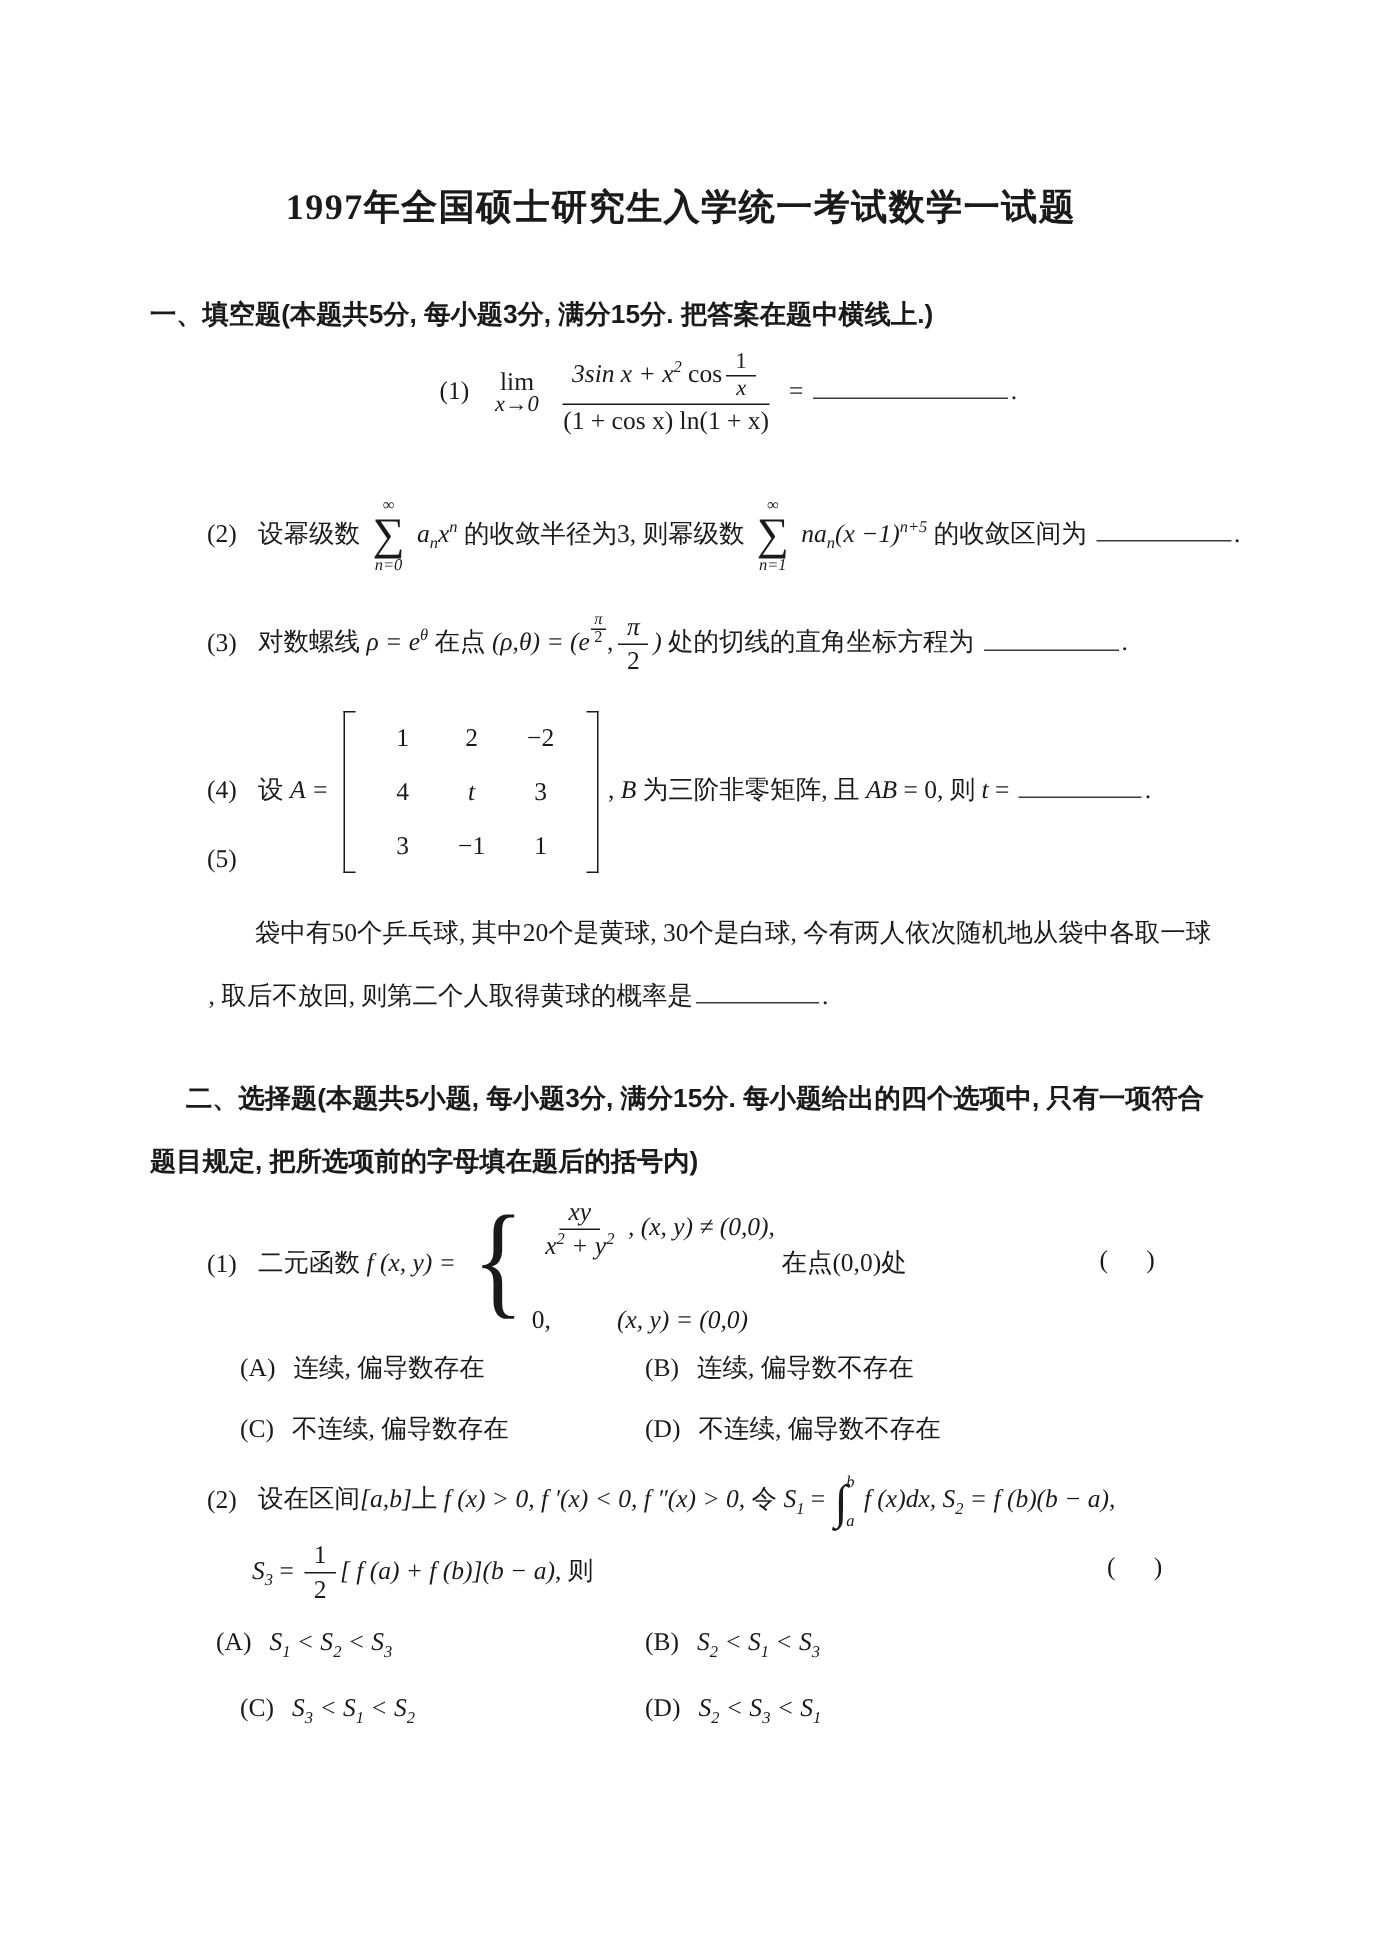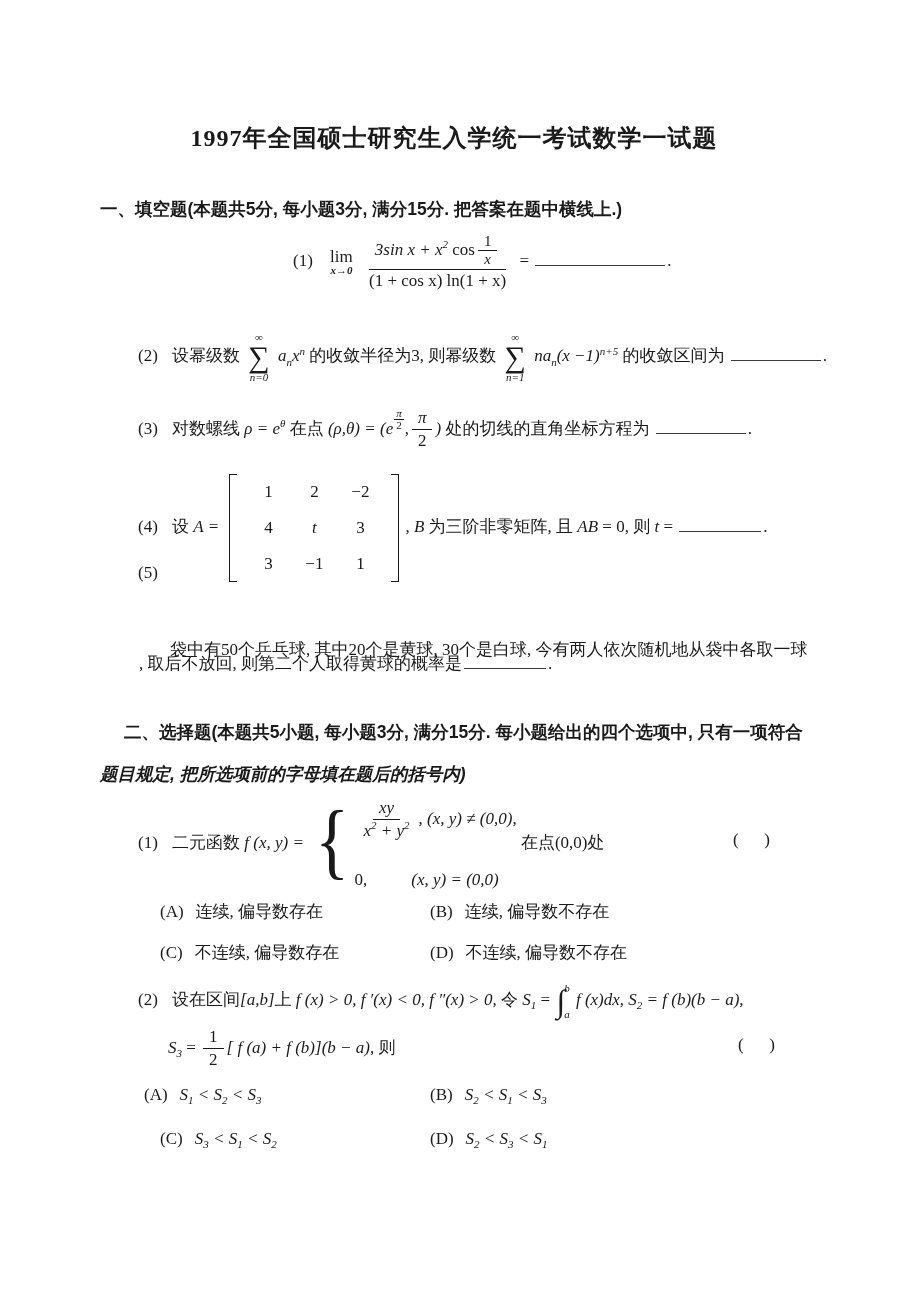--- a/index.html
+++ b/index.html
@@ -13,21 +13,21 @@
   sup,sub{font-size:11px;line-height:0;font-style:italic;}
   .frac{display:inline-flex;flex-direction:column;align-items:center;vertical-align:middle;
         text-align:left;line-height:1.3;margin:0 3px;}
   .frac .fnum{border-bottom:1.2px solid #1a1a1a;padding:0 6px;white-space:nowrap;}
   .frac .fden{padding:0 6px;white-space:nowrap;}
   .frac.sm{font-size:15px;line-height:1.15;margin-left:3px;}
   .frac.tiny{font-size:11px;line-height:1.05;transform:translateY(-10px);margin:0 1px;}
   .frac.tiny .fnum,.frac.tiny .fden{padding:0 2px;}
   .lim{display:inline-flex;flex-direction:column;align-items:center;line-height:1.05;
        vertical-align:middle;margin:0 3px;}
-  .lim .limsub{font-size:11px;font-weight:bold;}
+  .lim .limsub{font-size:15px;}
   .sum{display:inline-flex;flex-direction:column;align-items:center;line-height:1;
        vertical-align:middle;margin:0 4px;}
   .sum .stop,.sum .sbot{font-size:11px;}
   .sum .ssig{font-size:30px;line-height:0.95;}
   .matrix{display:inline-flex;vertical-align:middle;margin:0 6px;align-items:stretch;}
   .mb{width:7px;}
   .mb.l{border:1.6px solid #1a1a1a;border-right:none;}
   .mb.r{border:1.6px solid #1a1a1a;border-left:none;}
   .mgrid{display:grid;grid-template-columns:repeat(3,46px);row-gap:16px;padding:8px 8px;
          justify-items:center;align-items:center;}
@@ -122,27 +122,27 @@
           <span>3</span>
           <span>−1</span>
           <span>1</span>
         </span>
         <span class="mb r"></span>
       </span><span>, </span><span class="it">B</span><span> 为三阶非零矩阵, 且 </span><span class="it">AB</span><span> = 0, 则 </span><span class="it">t</span><span> =</span>
     <span class="blank" style="width:82px;"></span><span>.</span>
   </div>
 
   <div class="abs" style="top:563px;left:138px;">(5)</div>
-  <div class="abs" style="top:610px;left:170px;margin-top:28px;">袋中有50个乒乓球, 其中20个是黄球, 30个是白球, 今有两人依次随机地从袋中各取一球</div>
+  <div class="abs" style="top:610px;left:170px;">袋中有50个乒乓球, 其中20个是黄球, 30个是白球, 今有两人依次随机地从袋中各取一球</div>
   <div class="abs" style="top:652px;left:139px;">
     <span>, 取后不放回, 则第二个人取得黄球的概率是</span><span class="blank" style="width:82px;"></span><span>.</span>
   </div>
 
   <div class="abs sechead" style="top:720px;left:100px;margin-left:24px;">二、选择题(本题共5小题, 每小题3分, 满分15分. 每小题给出的四个选项中, 只有一项符合</div>
-  <div class="abs sechead" style="top:762px;left:100px;font-style:italic;">题目规定, 把所选项前的字母填在题后的括号内)</div>
+  <div class="abs sechead" style="top:762px;left:100px;">题目规定, 把所选项前的字母填在题后的括号内)</div>
 
   <div class="abs" style="top:797px;left:138px;">
     <span class="lbl">(1)</span>
     <span>二元函数</span>
     <span class="it">f (x, y) =</span>
     <span class="brace">{</span><span class="cases">
         <span class="case-row"><span class="frac">
             <span class="fnum it">xy</span>
             <span class="fden"><span class="it">x</span><sup>2</sup><span class="it"> + y</span><sup>2</sup></span>
           </span><span class="it">, (x, y) ≠ (0,0),</span></span>

